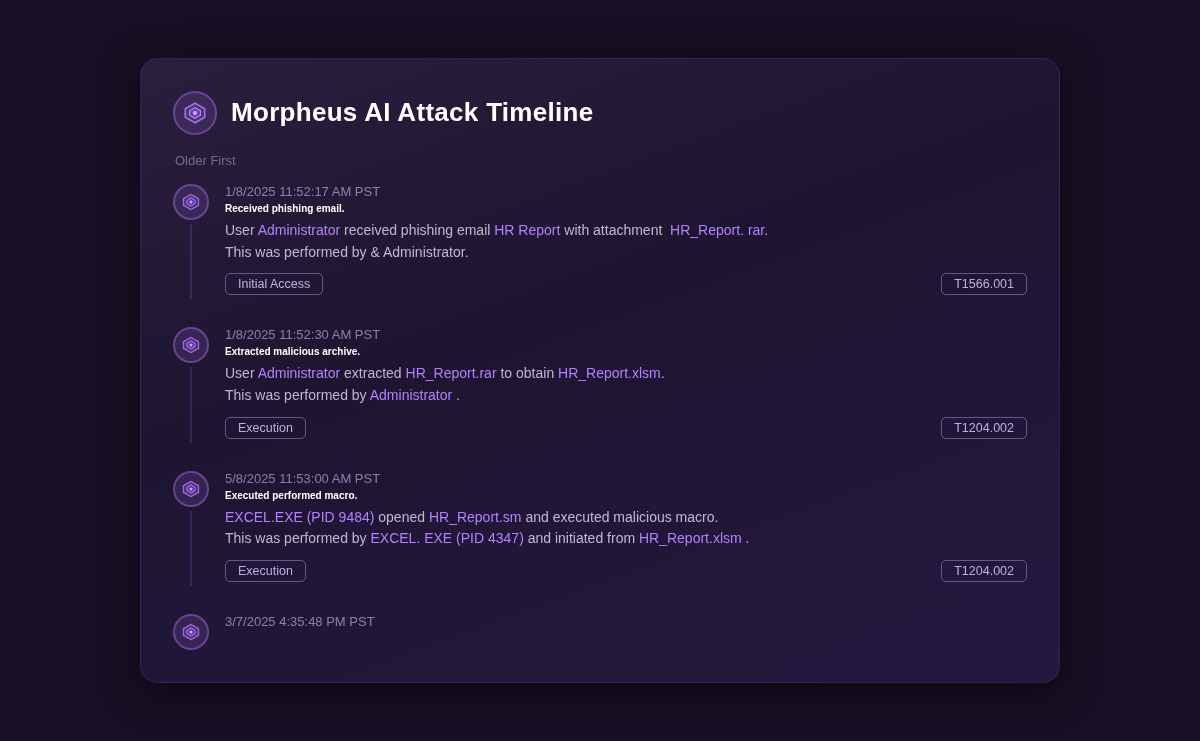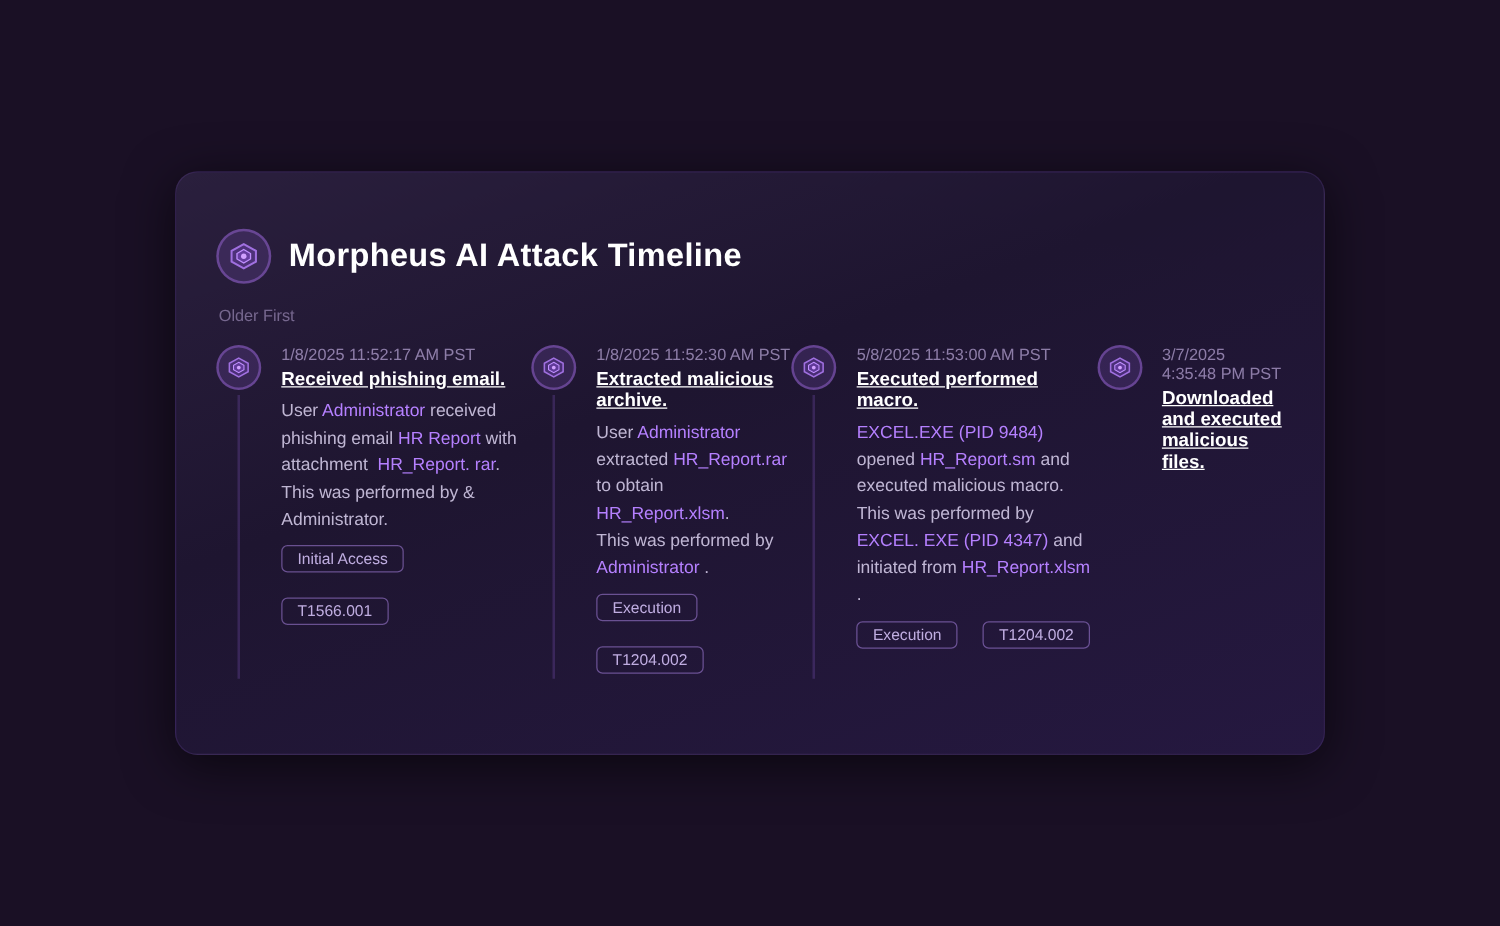--- a/index.html
+++ b/index.html
@@ -11,21 +11,21 @@
       align-items: center;
       min-height: 100vh;
       font-family: -apple-system, BlinkMacSystemFont, 'Segoe UI', sans-serif;
     }
 
     .card {
       background: linear-gradient(160deg, #2a1f3d 0%, #1e1530 40%, #251840 100%);
       border-radius: 18px;
       width: 920px;
       max-width: 95vw;
-      padding: 45px 32px 32px;
+      padding: 32px 32px 32px;
       box-shadow: 0 8px 40px rgba(0,0,0,0.6);
       border: 1px solid rgba(120, 80, 180, 0.2);
     }
 
     .header {
       display: flex;
       align-items: center;
       gap: 14px;
       margin-bottom: 18px;
     }
@@ -56,20 +56,21 @@
 
     .sort-label {
       color: rgba(200, 180, 230, 0.5);
       font-size: 13px;
       margin-bottom: 16px;
       padding-left: 2px;
     }
 
     .timeline {
       display: flex;
+      flex-direction: column;
       gap: 0;
     }
 
     .timeline-item {
       display: flex;
       gap: 16px;
       margin-bottom: 28px;
       position: relative;
     }
 
@@ -115,41 +116,41 @@
     }
 
     .item-timestamp {
       color: rgba(200, 180, 230, 0.65);
       font-size: 13px;
       margin-bottom: 4px;
     }
 
     .item-title {
       color: #ffffff;
-      font-size: 15px;
+      font-size: 10px;
       font-weight: 700;
       margin-bottom: 6px;
-      text-decoration: underline;
     }
 
     .item-description {
       color: rgba(220, 210, 240, 0.85);
       font-size: 14px;
       line-height: 1.55;
       margin-bottom: 10px;
     }
 
     .highlight-purple {
       color: #b580ff;
     }
 
     .tags {
       display: flex;
-      gap: 20px;
+      gap: 3px;
       flex-wrap: wrap;
+      justify-content: space-between;
     }
 
     .tag {
       border: 1px solid rgba(180, 140, 240, 0.5);
       border-radius: 5px;
       padding: 3px 12px;
       color: rgba(220, 200, 255, 0.85);
       font-size: 12.5px;
       background: transparent;
     }
@@ -253,18 +254,17 @@
         <div class="item-icon">
           <svg viewBox="0 0 24 24" fill="none">
             <polygon points="12,3 21,8 21,16 12,21 3,16 3,8" stroke="#a070e0" stroke-width="1.5" fill="rgba(120,70,200,0.3)"></polygon>
             <polygon points="12,7 17,10 17,14 12,17 7,14 7,10" stroke="#c090ff" stroke-width="1" fill="rgba(140,80,220,0.35)"></polygon>
             <circle cx="12" cy="12" r="1.8" fill="#d0a0ff"></circle>
           </svg>
         </div>
       </div>
       <div class="timeline-content">
         <div class="item-timestamp">3/7/2025 4:35:48 PM PST</div>
-        <div class="item-title">Downloaded and executed malicious files.</div>
       </div>
     </div>
 
   </div>
 </div>
 
 </body></html>

